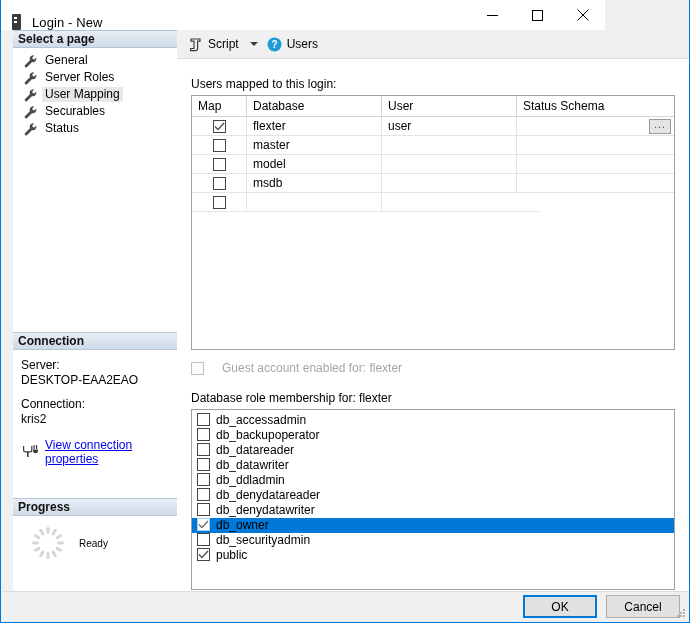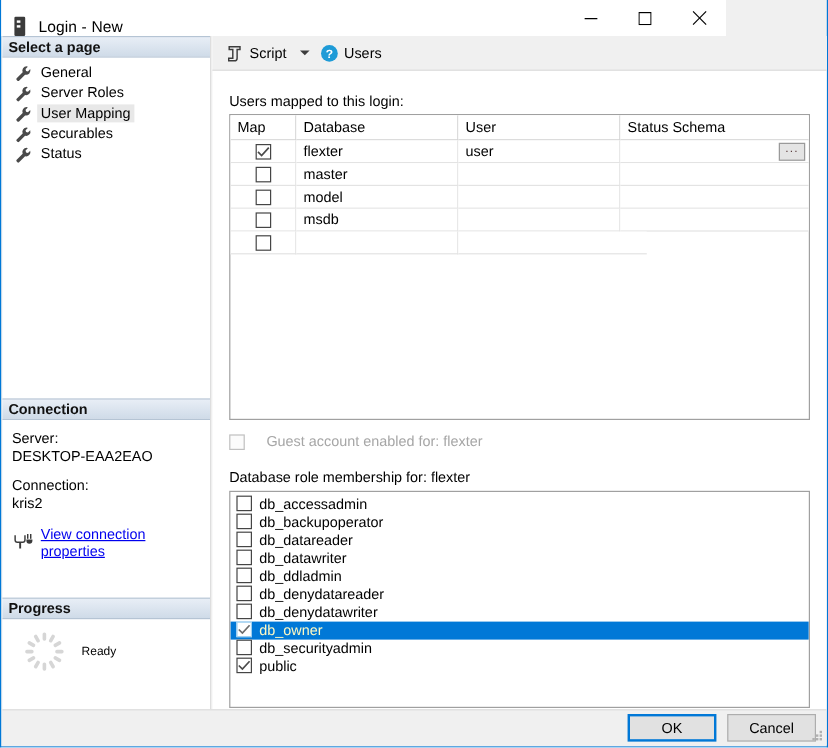--- a/index.html
+++ b/index.html
@@ -57,21 +57,21 @@
   }
   .winbtn {
     width: 45px; height: 30px;
     display: flex; align-items: center; justify-content: center;
     background: transparent;
   }
   .winbtn svg { display: block; }
 
   
   .sidebar {
-    position: absolute; left: 1px; top: 30px;
+    position: absolute; left: 12px; top: 30px;
     width: 174px; height: 562px;
     background: #ffffff;
     border-right: 1px solid #dedede;
   }
   .section-header {
     height: 18px;
     background: linear-gradient(to bottom, #e8eef6 0%, #cfdbe8 100%);
     border-top: 1px solid #b5c4d4;
     border-bottom: 1px solid #b5c4d4;
     font-weight: bold;
@@ -217,21 +217,21 @@
   }
   .role-item {
     display: flex; 
     height: 15px;
     padding-left: 5px;
     font-size: 12px;
   }
   .role-item .rlbl { margin-left: 6px; }
   .role-item.selected {
     background: #0078d7;
-    color: #fef9c3;
+    color: #000000;
   }
   .role-item.selected .cb { border-color: #9fd0f0; }
 
   
   .footer {
     position: absolute; left: 1px; bottom: 1px;
     width: 687px; height: 30px;
     background: #f0f0f0;
     border-top: 1px solid #dcdcdc;
   }

